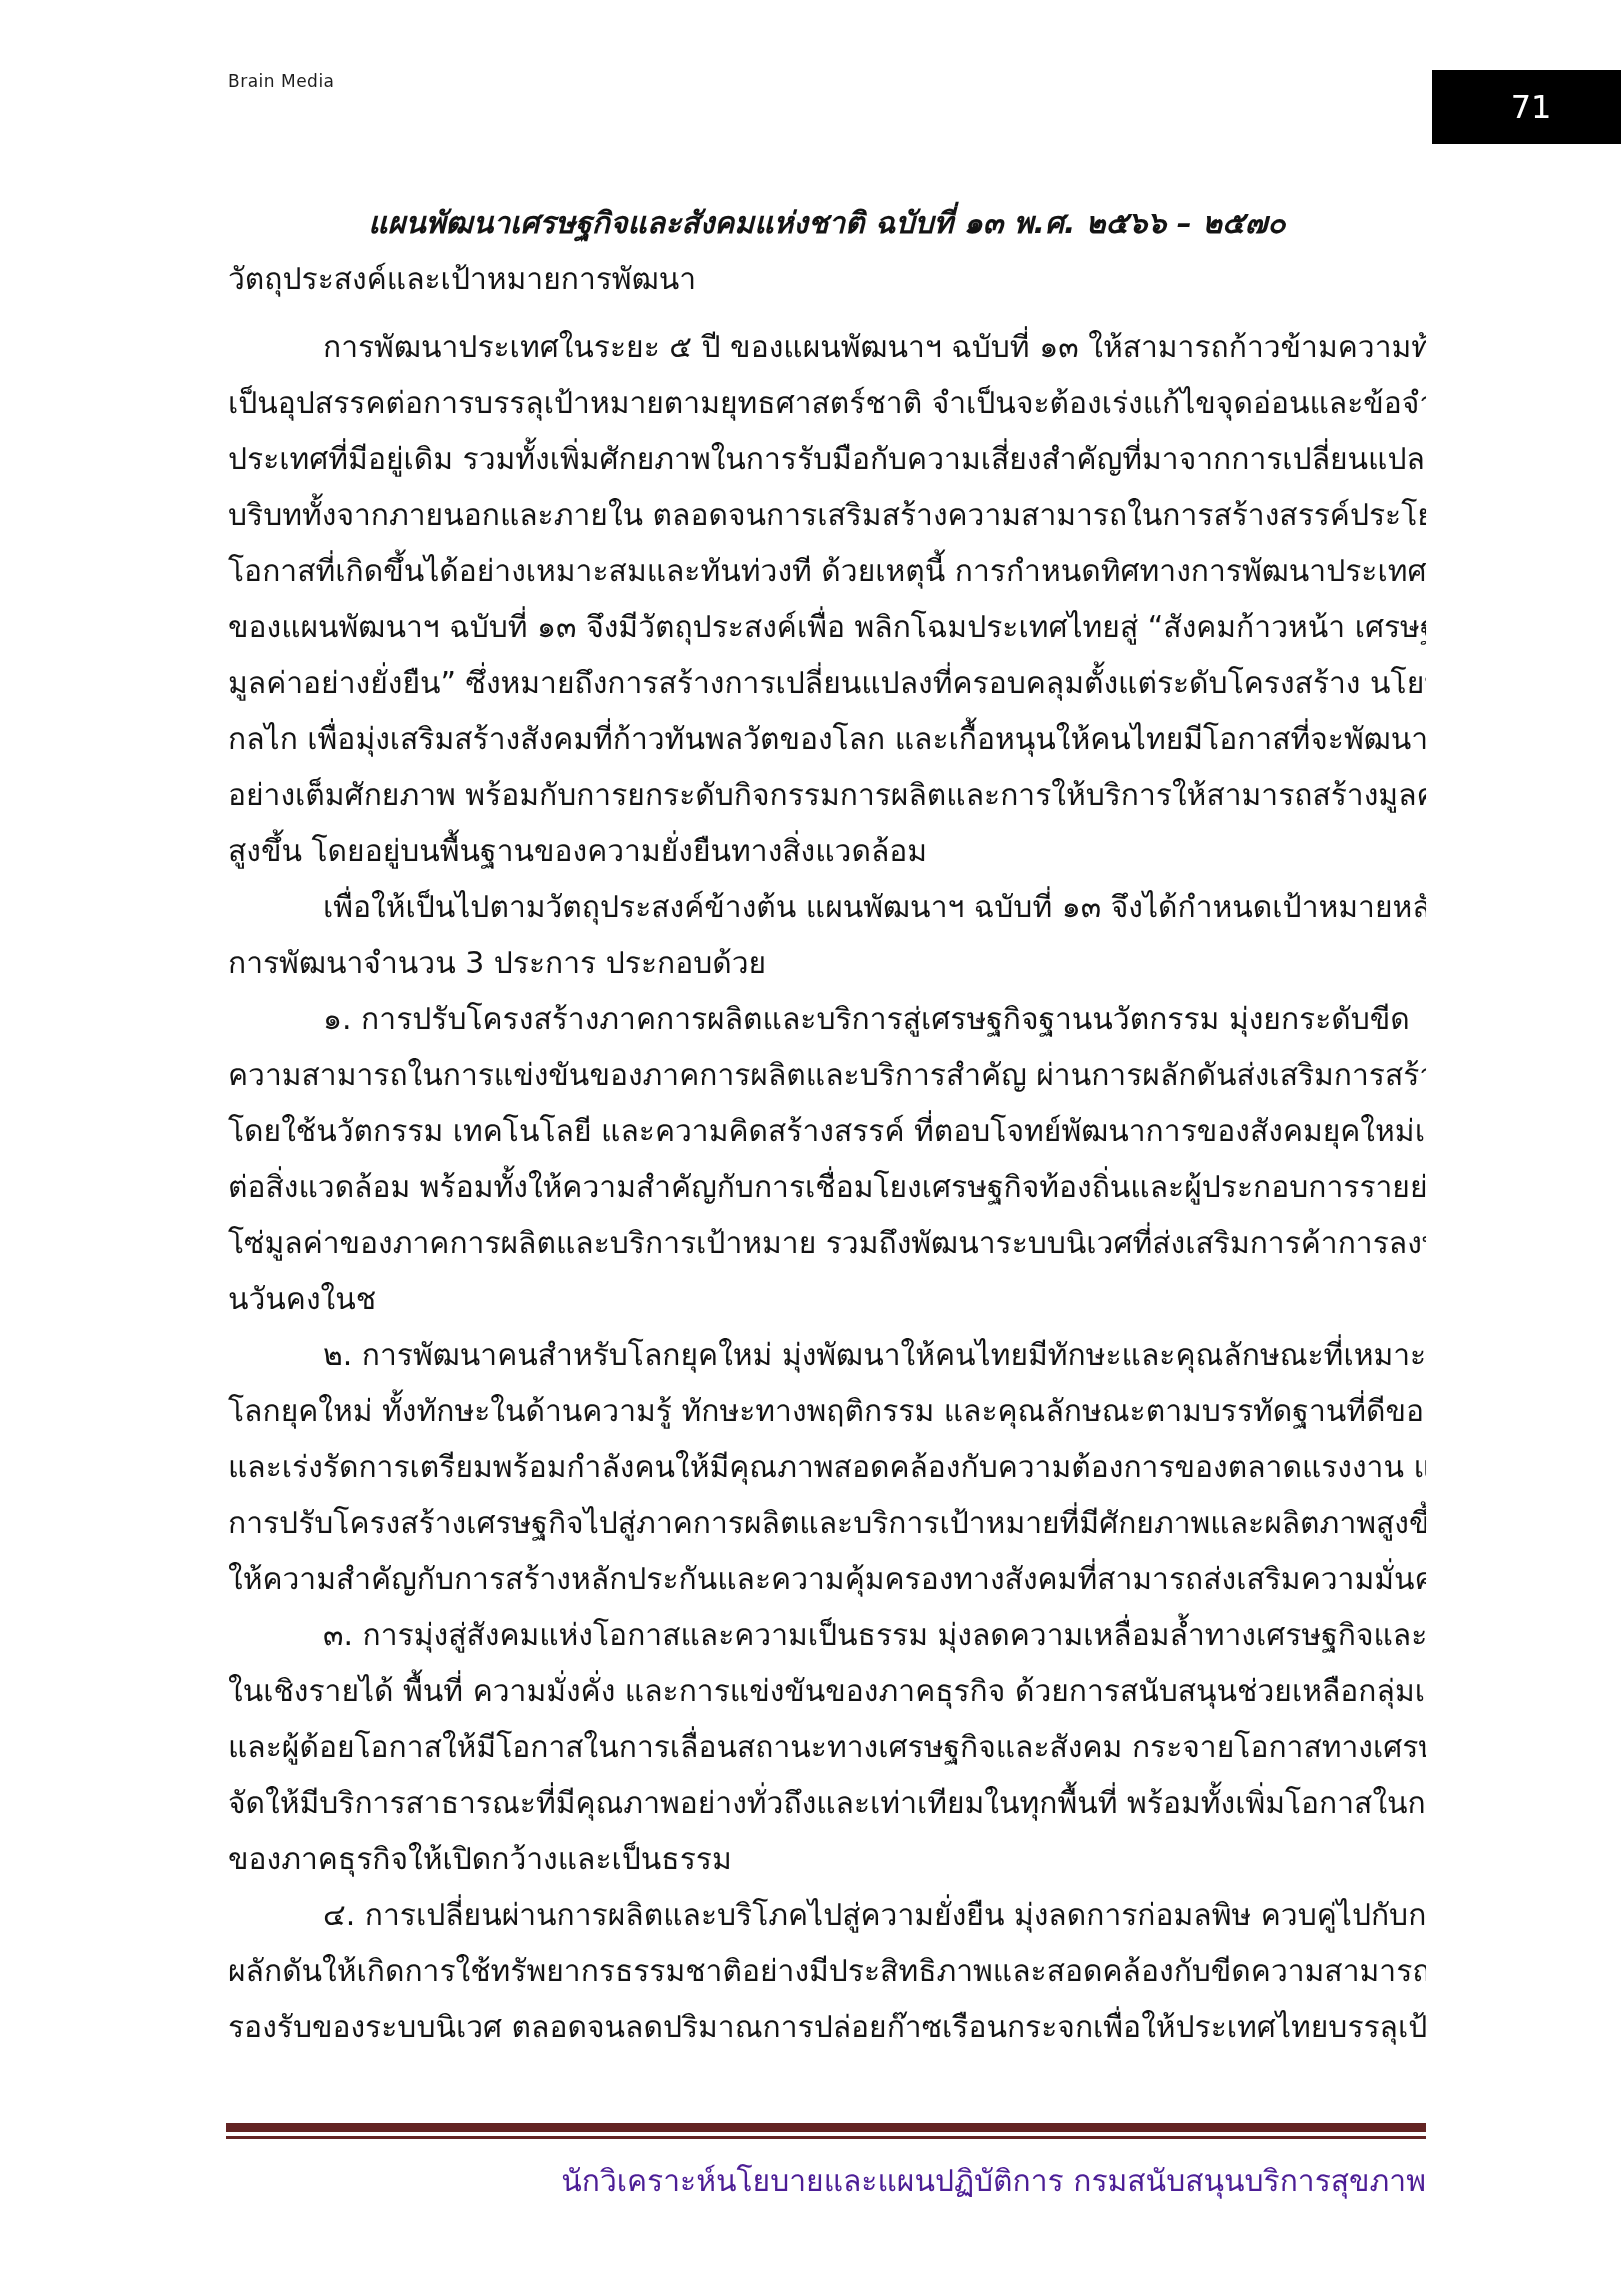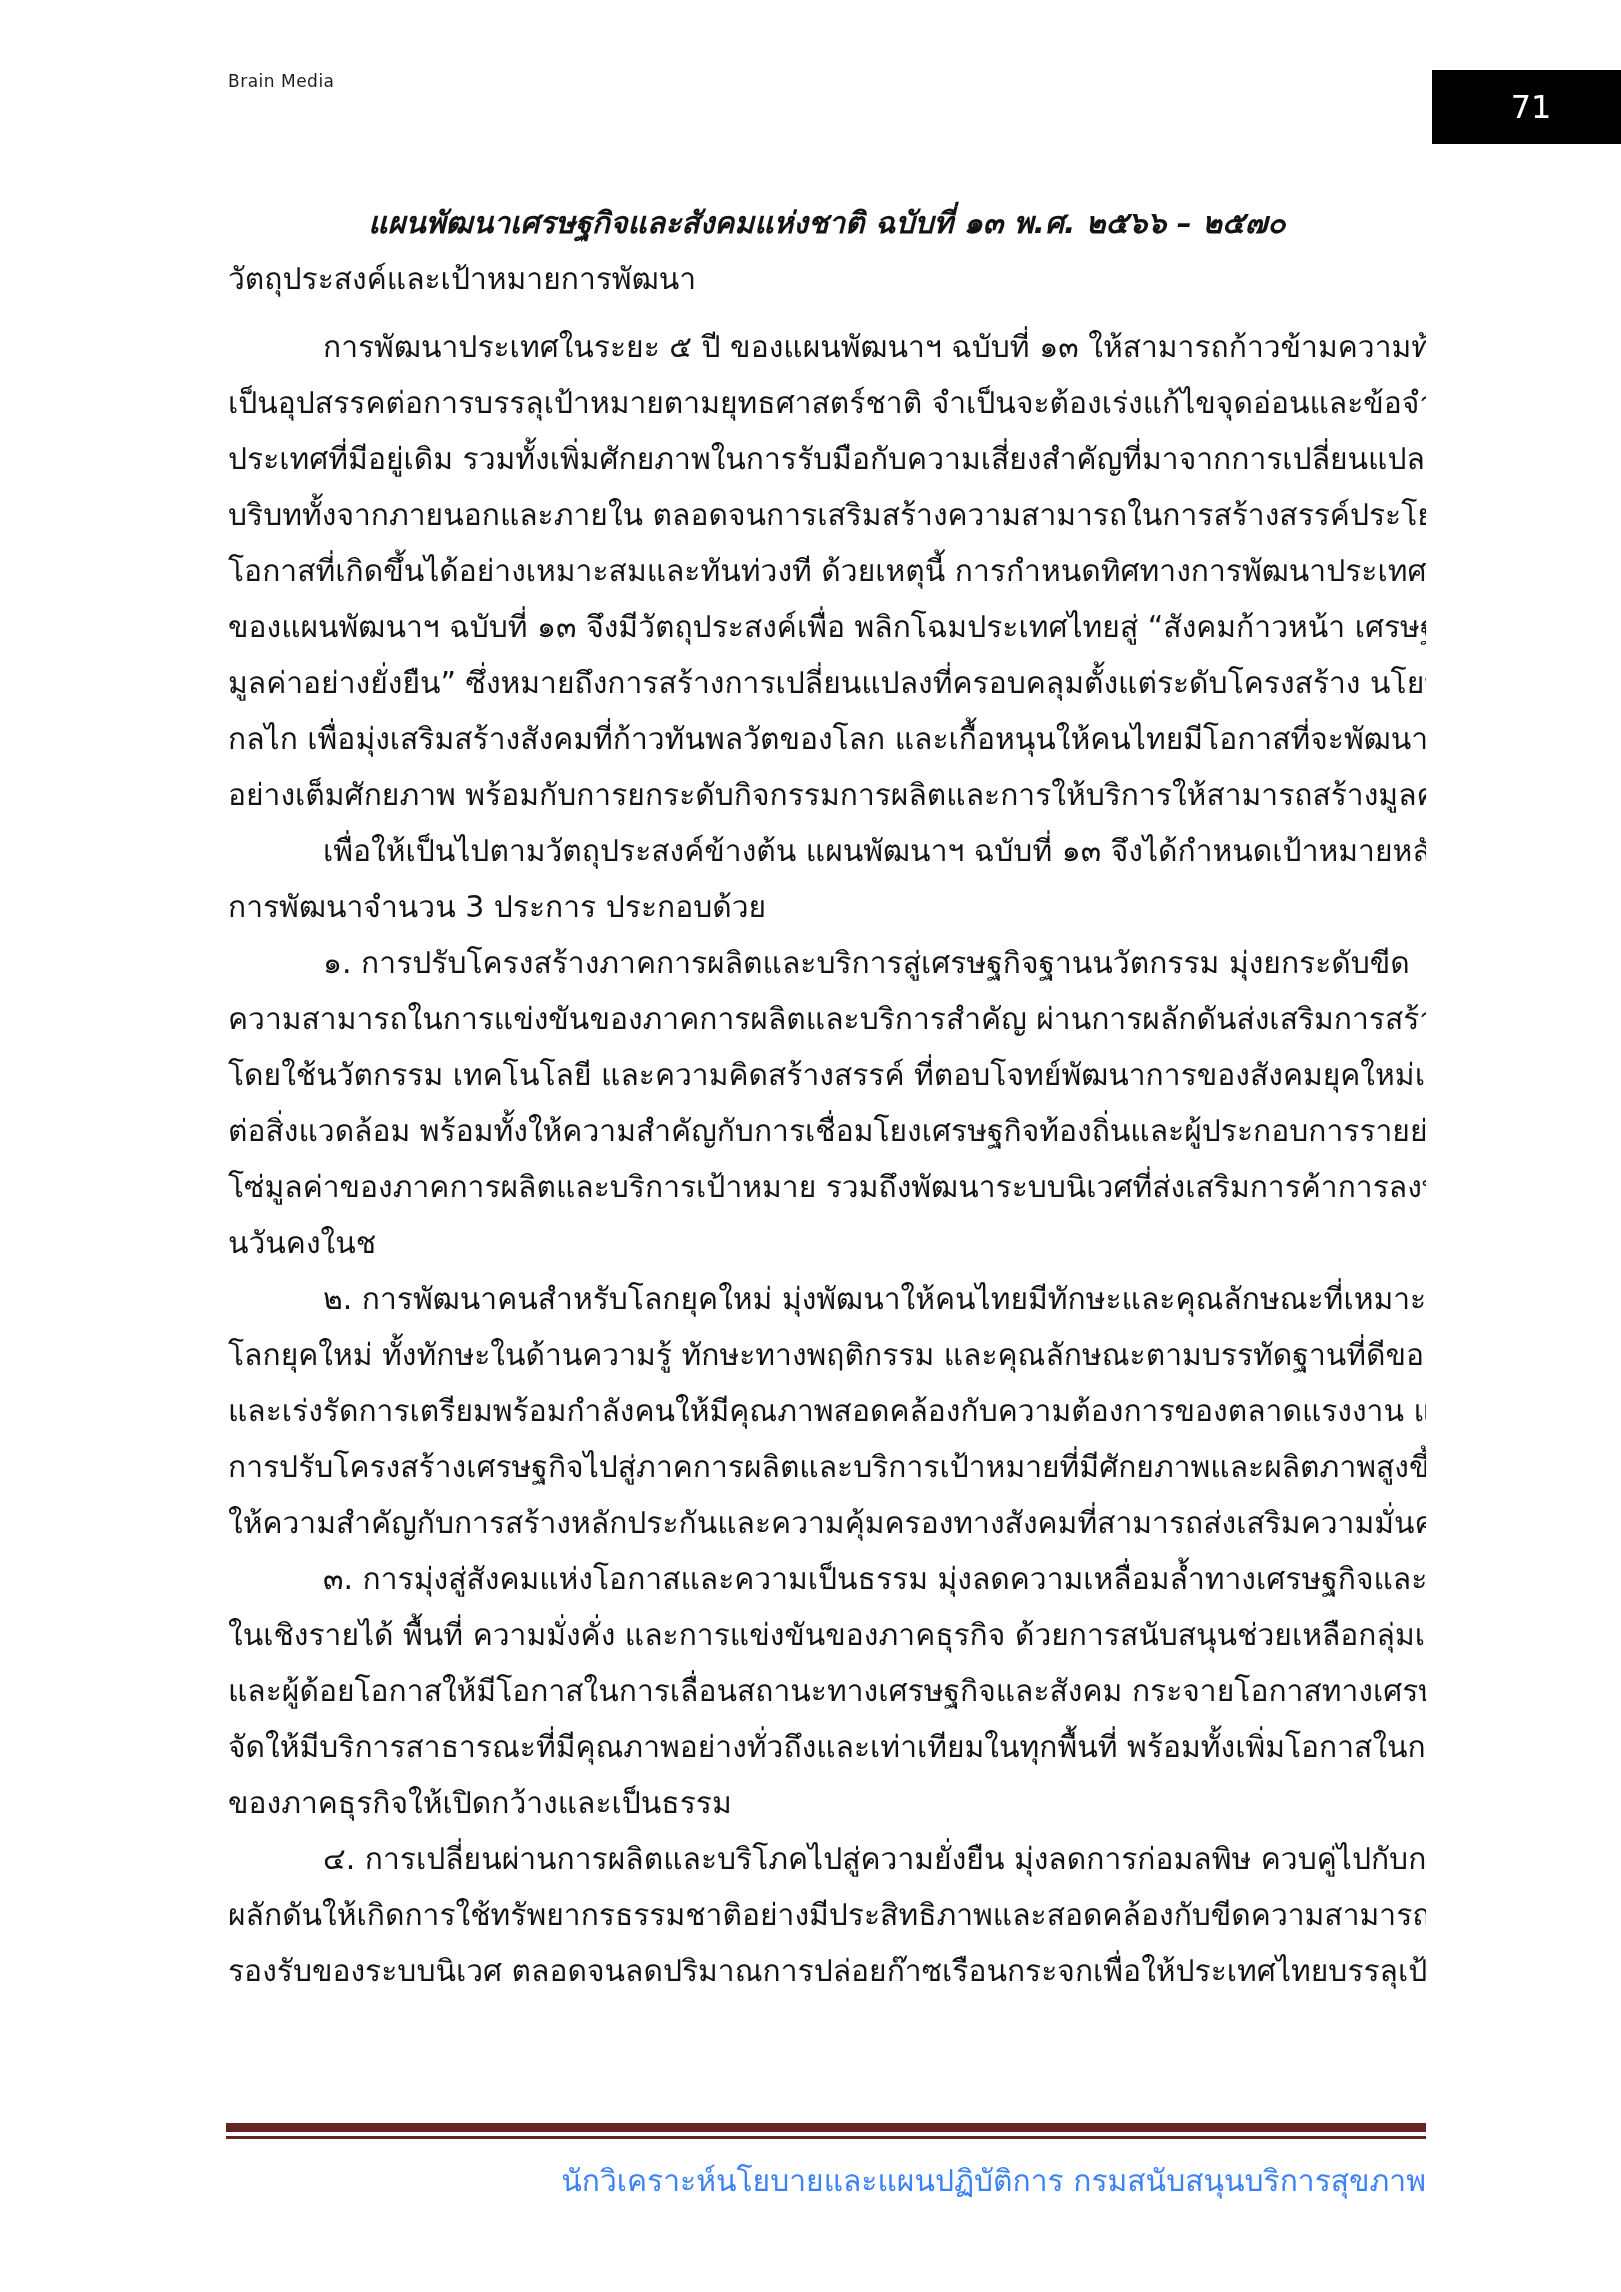--- a/index.html
+++ b/index.html
@@ -47,21 +47,21 @@
   .footer-rule-thick {
     position:absolute; left:226px; top:2123px;
     width:1200px; height:8.8px; background:#632423;
   }
   .footer-rule-thin {
     position:absolute; left:226px; top:2136px;
     width:1200px; height:2.9px; background:#632423;
   }
   .footer-credit {
     position:absolute; left:228px; top:2157px; width:1198px;
-    text-align:right; font-size:30px; color:#3b82f6;
+    text-align:right; font-size:30px; color:#4c1d95;
     white-space:nowrap;
   }
 </style>
 </head>
 <body>
 
 <div class="page">
 
   <div class="brand">Brain Media</div>
 
@@ -75,20 +75,21 @@
     <div class="body-lines">
         <div class="body-line indent">การพัฒนาประเทศในระยะ ๕ ปี ของแผนพัฒนาฯ ฉบับที่ ๑๓ ให้สามารถก้าวข้ามความท้าทายที่</div>
         <div class="body-line">เป็นอุปสรรคต่อการบรรลุเป้าหมายตามยุทธศาสตร์ชาติ จำเป็นจะต้องเร่งแก้ไขจุดอ่อนและข้อจำกัดของ</div>
         <div class="body-line">ประเทศที่มีอยู่เดิม รวมทั้งเพิ่มศักยภาพในการรับมือกับความเสี่ยงสำคัญที่มาจากการเปลี่ยนแปลงของ</div>
         <div class="body-line">บริบททั้งจากภายนอกและภายใน ตลอดจนการเสริมสร้างความสามารถในการสร้างสรรค์ประโยชน์จาก</div>
         <div class="body-line">โอกาสที่เกิดขึ้นได้อย่างเหมาะสมและทันท่วงที ด้วยเหตุนี้ การกำหนดทิศทางการพัฒนาประเทศในระยะ</div>
         <div class="body-line">ของแผนพัฒนาฯ ฉบับที่ ๑๓ จึงมีวัตถุประสงค์เพื่อ พลิกโฉมประเทศไทยสู่ “สังคมก้าวหน้า เศรษฐกิจสร้าง</div>
         <div class="body-line">มูลค่าอย่างยั่งยืน” ซึ่งหมายถึงการสร้างการเปลี่ยนแปลงที่ครอบคลุมตั้งแต่ระดับโครงสร้าง นโยบาย และ</div>
         <div class="body-line">กลไก เพื่อมุ่งเสริมสร้างสังคมที่ก้าวทันพลวัตของโลก และเกื้อหนุนให้คนไทยมีโอกาสที่จะพัฒนาตนเองได้</div>
         <div class="body-line">อย่างเต็มศักยภาพ พร้อมกับการยกระดับกิจกรรมการผลิตและการให้บริการให้สามารถสร้างมูลค่าเพิ่มที่</div>
+        <div class="body-line">สูงขึ้น โดยอยู่บนพื้นฐานของความยั่งยืนทางสิ่งแวดล้อม</div>
         <div class="body-line indent">เพื่อให้เป็นไปตามวัตถุประสงค์ข้างต้น แผนพัฒนาฯ ฉบับที่ ๑๓ จึงได้กำหนดเป้าหมายหลักของ</div>
         <div class="body-line">การพัฒนาจำนวน 3 ประการ ประกอบด้วย</div>
         <div class="body-line indent">๑. การปรับโครงสร้างภาคการผลิตและบริการสู่เศรษฐกิจฐานนวัตกรรม มุ่งยกระดับขีด</div>
         <div class="body-line">ความสามารถในการแข่งขันของภาคการผลิตและบริการสำคัญ ผ่านการผลักดันส่งเสริมการสร้างมูลค่าเพิ่ม</div>
         <div class="body-line">โดยใช้นวัตกรรม เทคโนโลยี และความคิดสร้างสรรค์ ที่ตอบโจทย์พัฒนาการของสังคมยุคใหม่และเป็นมิตร</div>
         <div class="body-line">ต่อสิ่งแวดล้อม พร้อมทั้งให้ความสำคัญกับการเชื่อมโยงเศรษฐกิจท้องถิ่นและผู้ประกอบการรายย่อยกับห่วง</div>
         <div class="body-line">โซ่มูลค่าของภาคการผลิตและบริการเป้าหมาย รวมถึงพัฒนาระบบนิเวศที่ส่งเสริมการค้าการลงทุนและ</div>
         <div class="body-line">นวันคงในช</div>
         <div class="body-line indent">๒. การพัฒนาคนสำหรับโลกยุคใหม่ มุ่งพัฒนาให้คนไทยมีทักษะและคุณลักษณะที่เหมาะสมกับ</div>
         <div class="body-line">โลกยุคใหม่ ทั้งทักษะในด้านความรู้ ทักษะทางพฤติกรรม และคุณลักษณะตามบรรทัดฐานที่ดีของสังคม</div>

